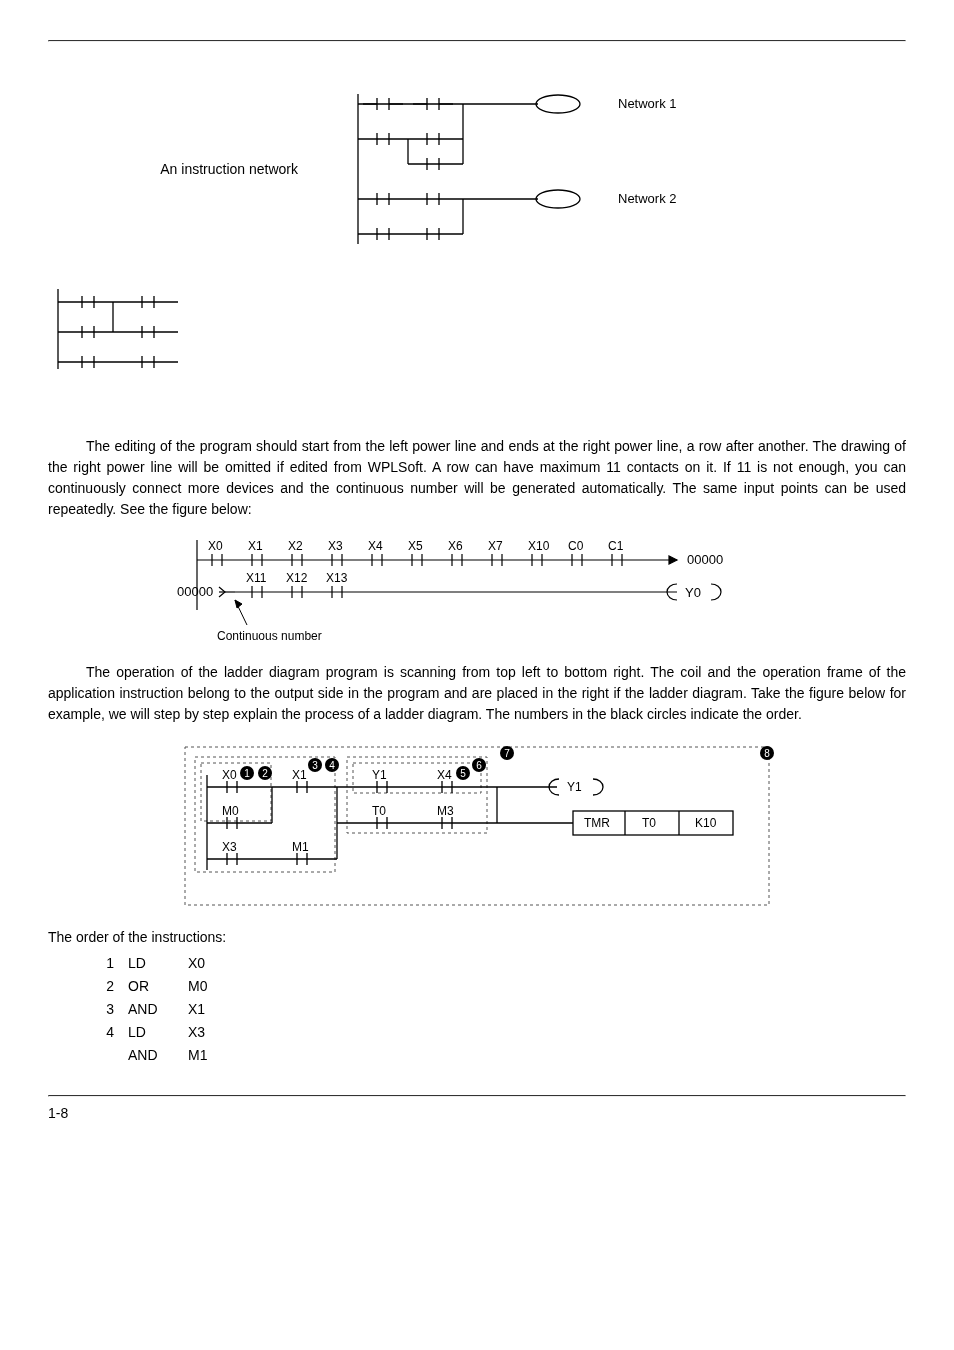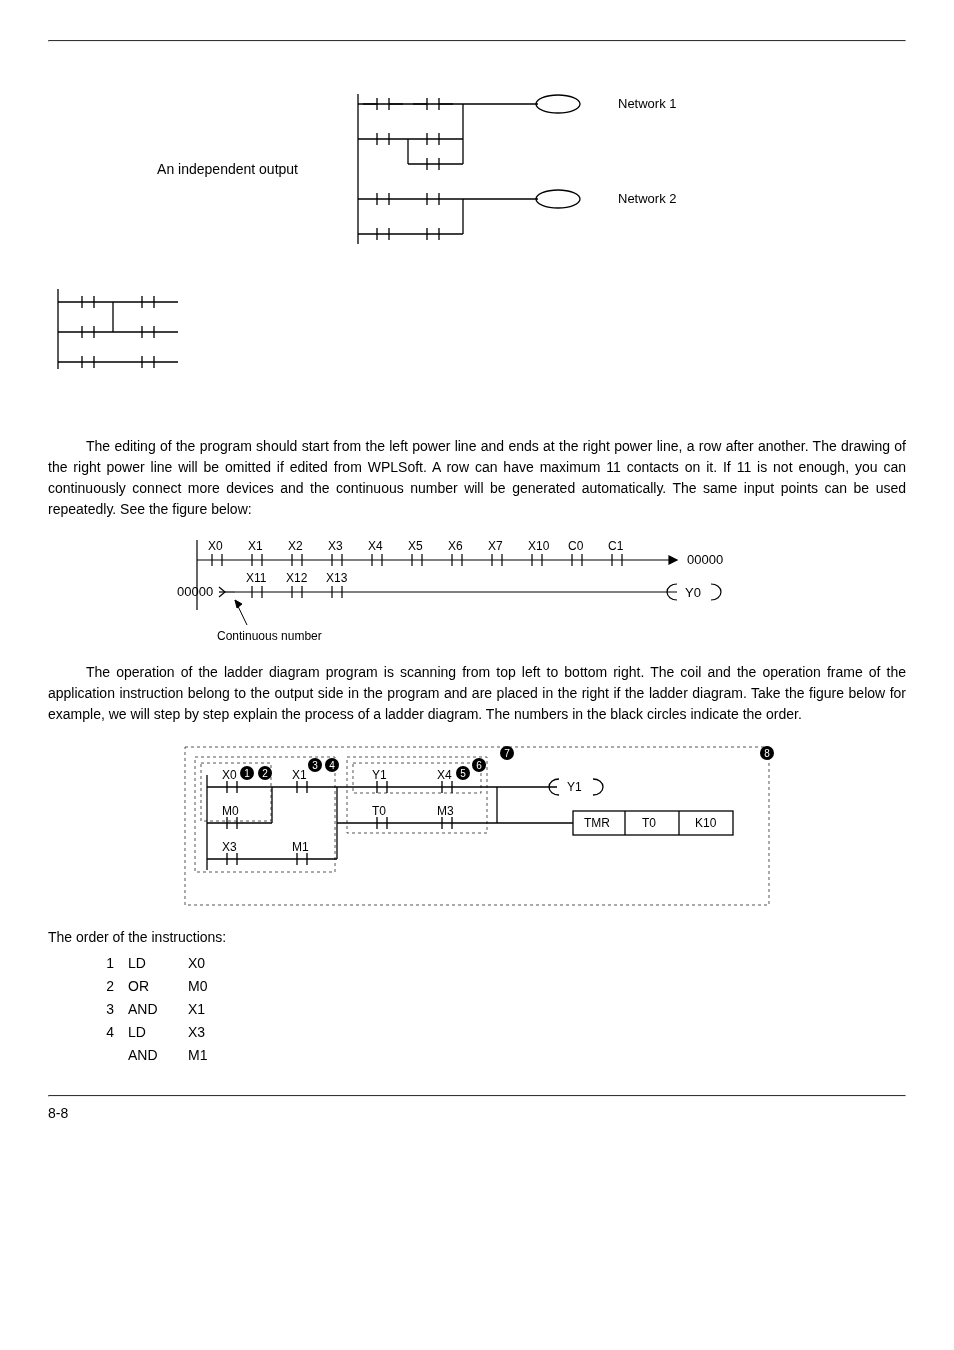--- a/index.html
+++ b/index.html
@@ -44,21 +44,21 @@
   .pagefoot { margin-top: 28px; }
 </style>
 </head>
 <body>
 
 <hr class="hr-top">
 
 <div style="height:30px"></div>
 
 <div class="row">
-  <div class="row-label">An independent output</div>
+  <div class="row-label">An instruction network</div>
   <div class="diagram-box">
     <svg width="360" height="170">
       <g stroke="#000" stroke-width="1.3" fill="none">
 
         <line x1="10" y1="10" x2="10" y2="160"></line>
 
         <line x1="10" y1="20" x2="115" y2="20"></line>
         <g transform="translate(35,20)">
             <line x1="-6" y1="-6" x2="-6" y2="6"></line>
             <line x1="6" y1="-6" x2="6" y2="6"></line>
@@ -414,14 +414,14 @@
       <tr>
         <td style="width:30px;text-align:right"></td>
         <td style="width:60px">AND</td>
         <td>M1</td>
       </tr>
     </tbody>
 </table>
 
 <div class="pagefoot">
   <hr class="hr-bot">
-  <div style="padding-top:6px;">8-8</div>
+  <div style="padding-top:6px;">1-8</div>
 </div>
 
 </body></html>

